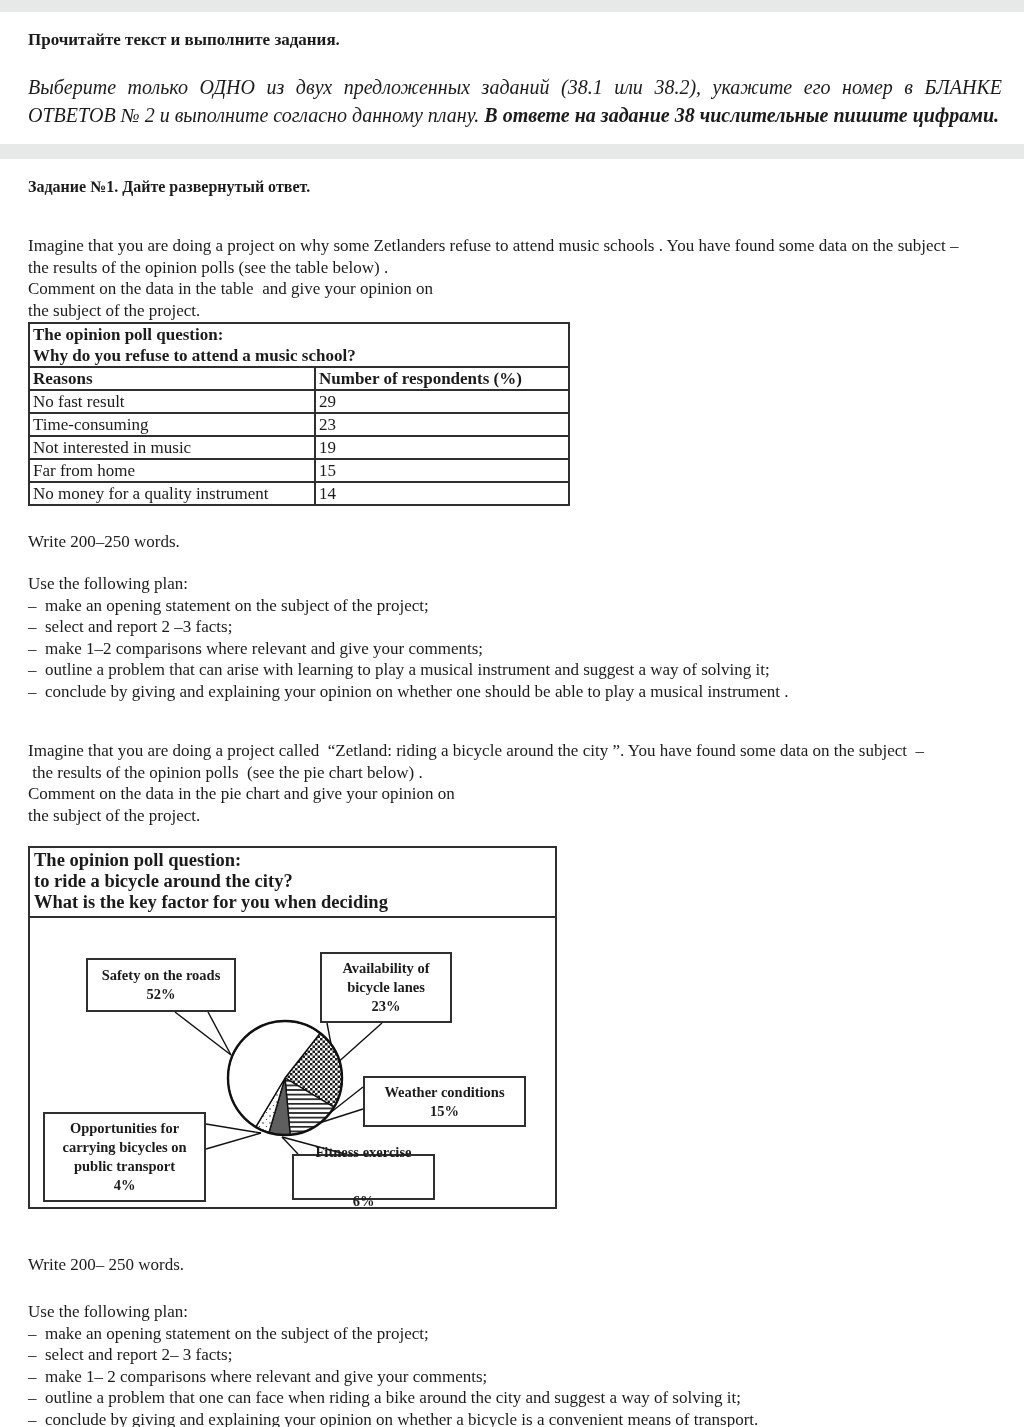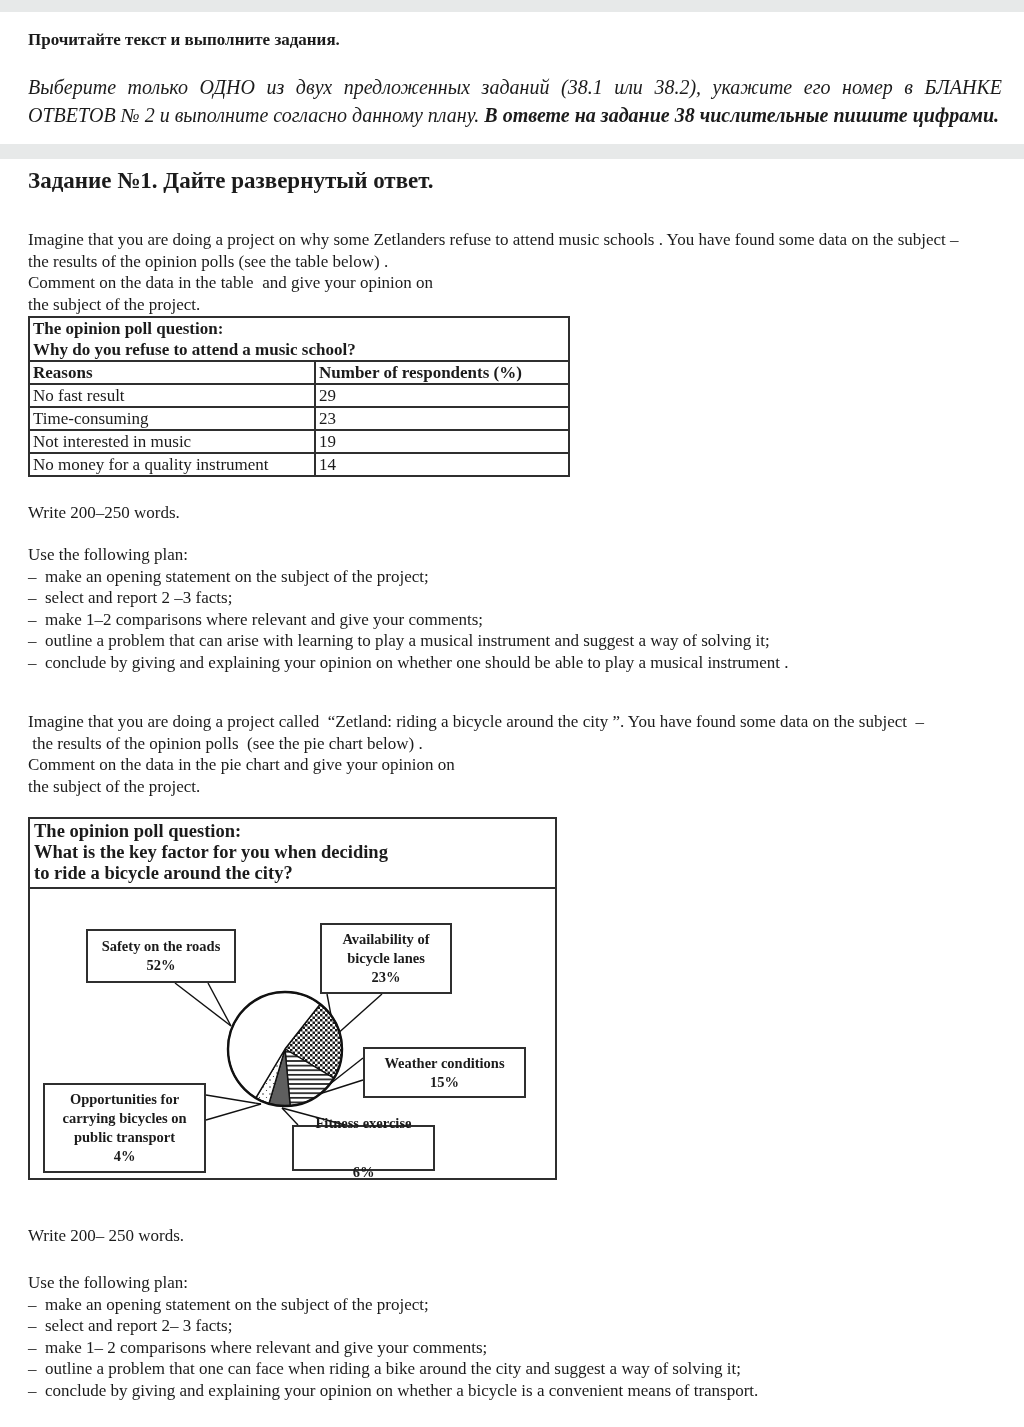--- a/index.html
+++ b/index.html
@@ -5,21 +5,21 @@
   html,body{margin:0;padding:0;background:#ffffff;}
   body{width:1024px;height:1427px;overflow:hidden;
        font-family:"Liberation Serif","DejaVu Serif",serif;color:#1b1b1b;}
   .band{height:12px;background:#e7e9e9;}
   .band2{height:15px;}
   .intro{padding:17px 22px 15px 28px;}
   .h-bold{font-weight:bold;font-size:17px;margin:0;line-height:21px;}
   .intro-para{margin:23px 0 0 0;font-size:20px;line-height:28px;text-align:justify;}
   .intro-para em b{font-weight:bold;}
   .content{padding:0 22px 0 28px;}
-  .task-h{margin:11px 0 0 0;font-size:23px;}
+  .task-h{margin:17px 0 0 0;font-size:16px;}
   .para{margin:38px 0 0 0;font-size:17px;line-height:21.5px;text-align:justify;white-space:pre-wrap;}
   .para b{font-weight:normal;}
   table.poll{border-collapse:collapse;margin:1px 0 0 0;width:542px;}
   table.poll td{border:2px solid #2f2f2f;font-size:17px;line-height:21px;padding:0 3px;vertical-align:top;}
   table.poll td.q div{font-weight:bold;}
   table.poll td.colh{font-weight:bold;}
   table.poll td.c1{width:278px;}
   .write{margin:25px 0 0 0;font-size:17px;line-height:21px;text-align:left;white-space:normal;}
   .plan{margin:21px 0 0 0;font-size:17px;line-height:21.5px;}
   .plan-head{margin-bottom:0;}
@@ -79,20 +79,24 @@
       </tr>
       <tr>
         <td class="c1">Time-consuming</td>
         <td>23</td>
       </tr>
       <tr>
         <td class="c1">Not interested in music</td>
         <td>19</td>
       </tr>
       <tr>
+        <td class="c1">Far from home</td>
+        <td>15</td>
+      </tr>
+      <tr>
         <td class="c1">No money for a quality instrument</td>
         <td>14</td>
       </tr>
     </tbody>
   </table>
 
   <p class="para write"><span>Write </span><b>200–250 words</b><span>.</span></p>
 
   <div class="plan">
     <div class="plan-head">Use the following plan:</div>
@@ -104,22 +108,22 @@
   </div>
 
   <p class="para"><span>Imagine that you are doing a project called  </span><b>“Zetland: riding a bicycle around the city ”</b><span>. You have found some data on the subject  –
  the results of the opinion polls  (see the pie chart below) .
 </span><b>Comment on the data in the pie chart and give your opinion on
 the subject of the project</b><span>.</span></p>
 
   <div class="chart-box">
     <div class="chart-head">
       <div>The opinion poll question:</div>
+      <div>to ride a bicycle around the city?</div>
       <div>What is the key factor for you when deciding</div>
-      <div>to ride a bicycle around the city?</div>
     </div>
     <div class="chart-area">
       <svg viewBox="0 0 525 289">
         <defs>
           <pattern id="p-check" width="5" height="5" patternUnits="userSpaceOnUse">
             <rect width="5" height="5" fill="#ffffff"></rect>
             <rect x="0" y="0" width="2.5" height="2.5" fill="#1b1b1b"></rect>
             <rect x="2.5" y="2.5" width="2.5" height="2.5" fill="#1b1b1b"></rect>
           </pattern>
           <pattern id="p-hlines" width="6" height="4.6" patternUnits="userSpaceOnUse">

